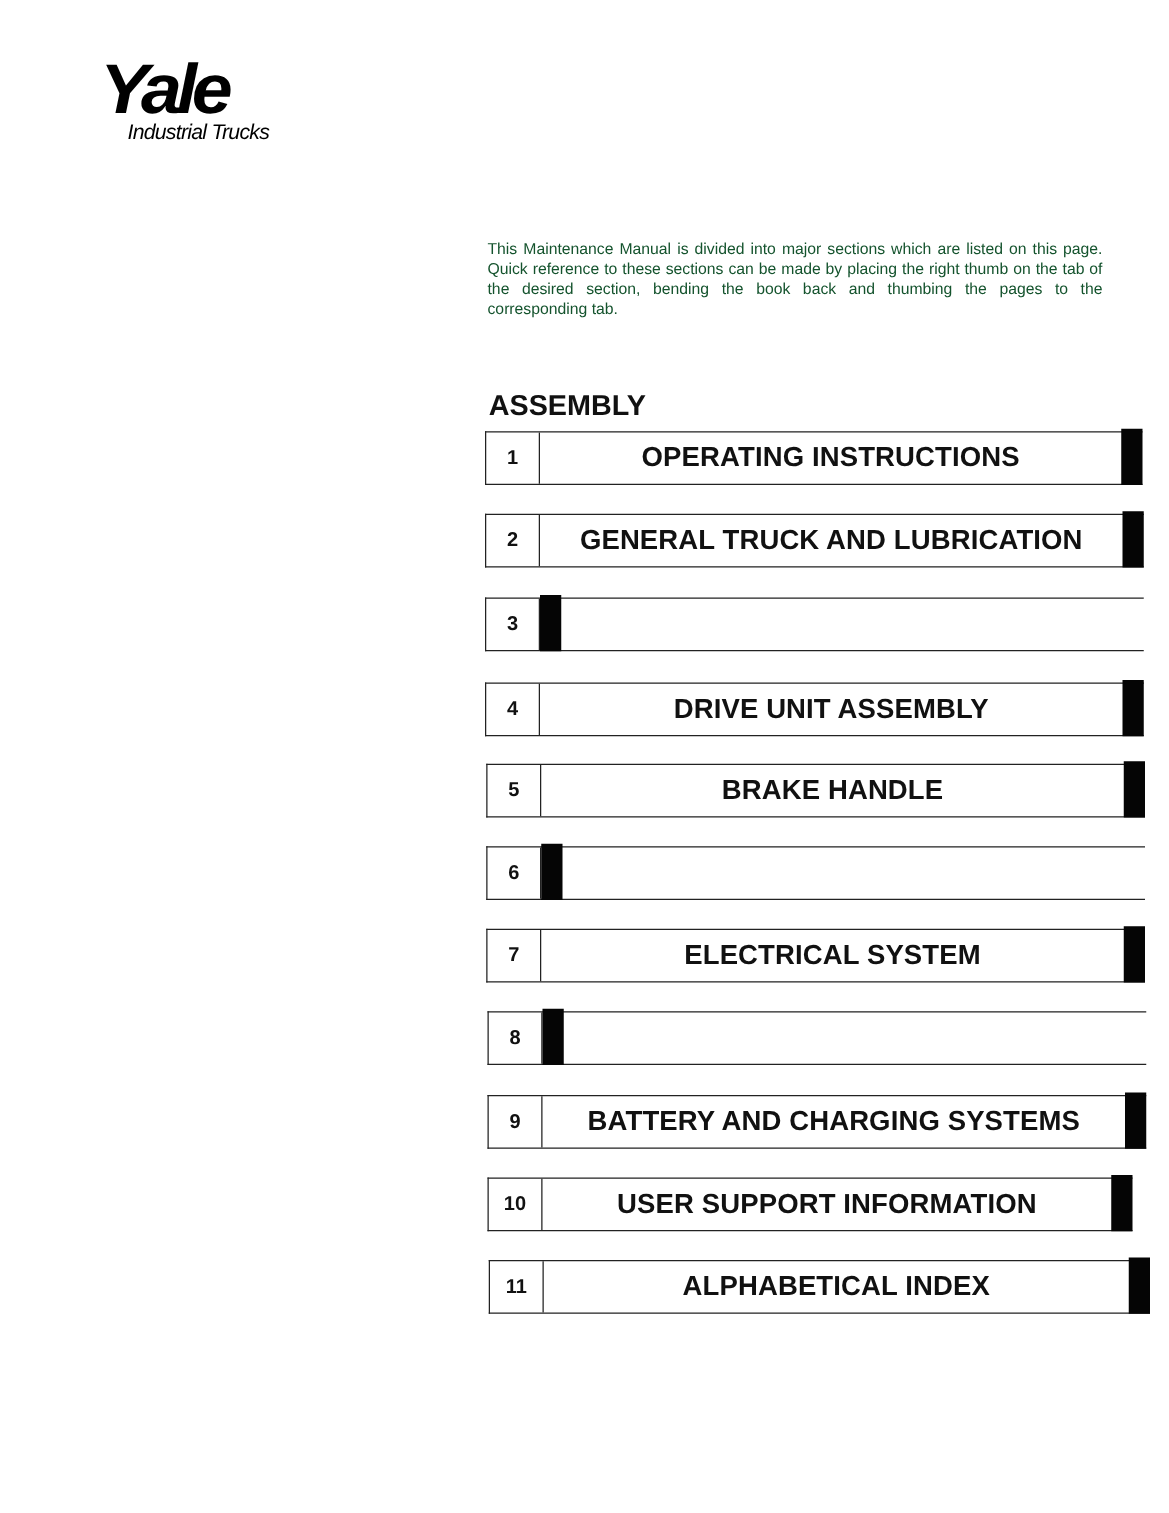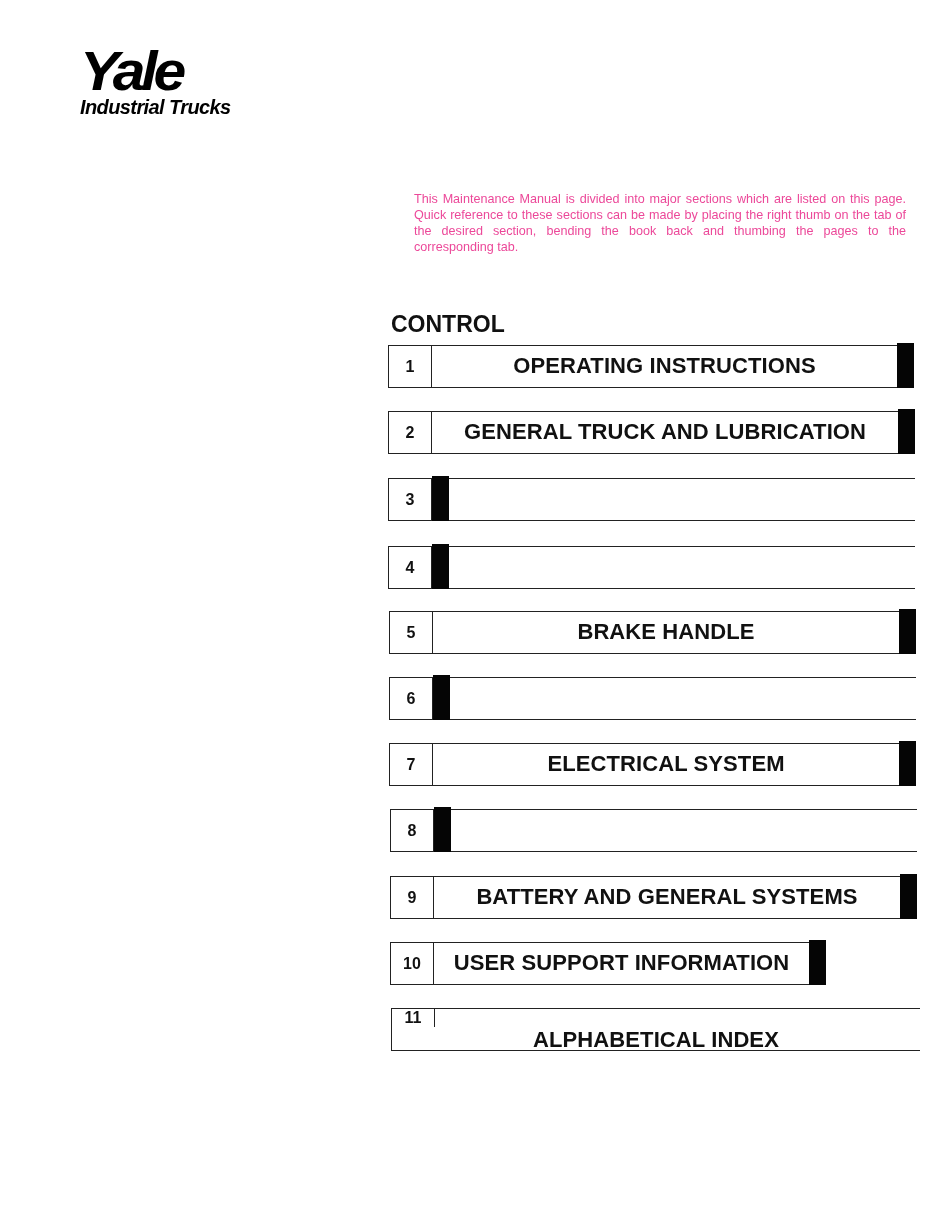--- a/index.html
+++ b/index.html
@@ -8,26 +8,26 @@
     overflow: hidden; color: #111111;
     font-family: "Liberation Sans", sans-serif;
   }
   .logo { position: absolute; left: 80px; top: 46px; }
   .logo-mark {
     font-family: "Liberation Sans", sans-serif; font-weight: bold; font-style: italic;
     font-size: 56px; letter-spacing: -4px; line-height: 50px; color: #000;
     transform: scaleX(1.05); transform-origin: left;
   }
   .logo-sub {
-    font-family: "Liberation Sans", sans-serif; font-weight: bold; font-style: italic;
-    font-size: 20px; letter-spacing: -0.6px; margin-left: 0; margin-top: 0px; color: #000;
+    font-family: "Liberation Sans", sans-serif; font-weight: normal; font-style: italic;
+    font-size: 17px; letter-spacing: -0.6px; margin-left: 22px; margin-top: 0px; color: #000;
   }
   .intro {
-    position: absolute; left: 414px; top: 191px; width: 492px;
-    font-size: 12.6px; line-height: 16px; text-align: justify; color: #ec4899;
+    position: absolute; left: 390px; top: 191px; width: 492px;
+    font-size: 12.6px; line-height: 16px; text-align: justify; color: #14532d;
   }
   .sections-title {
     position: absolute; left: 391px; top: 311px; font-size: 23px; font-weight: bold;
     color: #111;
   }
   .tab {
     position: absolute; height: 43px; display: flex; border: 1.6px solid #222;
     border-right: none; box-sizing: border-box; background: #fff;
   }
   .tab .num {
@@ -43,38 +43,39 @@
 </head>
 <body>
 
 <div class="logo">
   <div class="logo-mark">Yale</div>
   <div class="logo-sub">Industrial Trucks</div>
 </div>
 
 <p class="intro" style="margin:0">This Maintenance Manual is divided into major sections which are listed on this page. Quick reference to these sections can be made by placing the right thumb on the tab of the desired section, bending the book back and thumbing the pages to the corresponding tab.</p>
 
-<div class="sections-title">CONTROL</div>
+<div class="sections-title">ASSEMBLY</div>
 
 <div class="tab" style="left:388px; top:345px; width:526px;">
   <div class="num">1</div>
   <div class="label">OPERATING INSTRUCTIONS</div>
   <div class="marker"></div>
 </div>
 <div class="tab" style="left:388px; top:411px; width:527px;">
   <div class="num">2</div>
   <div class="label">GENERAL TRUCK AND LUBRICATION</div>
   <div class="marker"></div>
 </div>
 <div class="tab" style="left:388px; top:478px; width:527px;">
   <div class="num">3</div>
   <div class="marker"></div>
 </div>
 <div class="tab" style="left:388px; top:546px; width:527px;">
   <div class="num">4</div>
+  <div class="label">DRIVE UNIT ASSEMBLY</div>
   <div class="marker"></div>
 </div>
 <div class="tab" style="left:389px; top:611px; width:527px;">
   <div class="num">5</div>
   <div class="label">BRAKE HANDLE</div>
   <div class="marker"></div>
 </div>
 <div class="tab" style="left:389px; top:677px; width:527px;">
   <div class="num">6</div>
   <div class="marker"></div>
@@ -83,25 +84,25 @@
   <div class="num">7</div>
   <div class="label">ELECTRICAL SYSTEM</div>
   <div class="marker"></div>
 </div>
 <div class="tab" style="left:390px; top:809px; width:527px;">
   <div class="num">8</div>
   <div class="marker"></div>
 </div>
 <div class="tab" style="left:390px; top:876px; width:527px;">
   <div class="num">9</div>
-  <div class="label">BATTERY AND GENERAL SYSTEMS</div>
+  <div class="label">BATTERY AND CHARGING SYSTEMS</div>
   <div class="marker"></div>
 </div>
-<div class="tab" style="left:390px; top:942px; width:436px;">
+<div class="tab" style="left:390px; top:942px; width:516px;">
   <div class="num">10</div>
   <div class="label">USER SUPPORT INFORMATION</div>
   <div class="marker"></div>
 </div>
-<div class="tab" style="left:391px; top:1008px; width:529px;flex-direction:column;">
+<div class="tab" style="left:391px; top:1008px; width:529px;">
   <div class="num">11</div>
   <div class="label">ALPHABETICAL INDEX</div>
   <div class="marker"></div>
 </div>
 
 </body></html>

